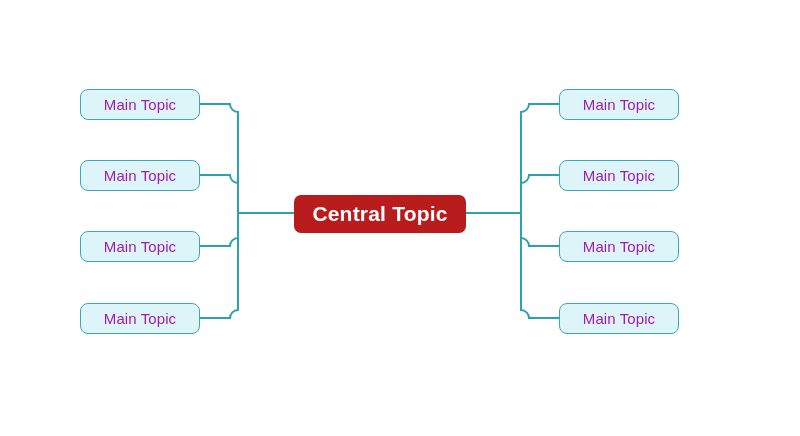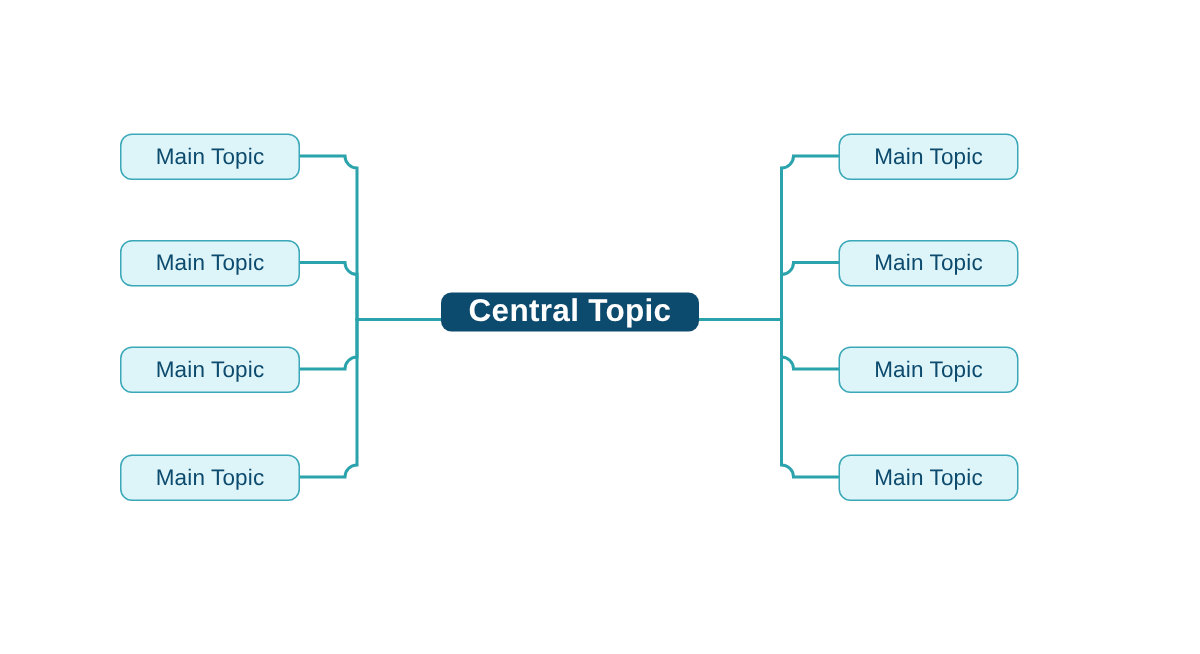--- a/index.html
+++ b/index.html
@@ -30,30 +30,30 @@
     align-items: center;
     justify-content: center;
     white-space: nowrap;
   }
   .topic {
     width: 120px;
     height: 31px;
     background: #ddf5f8;
     border: 1.6px solid #3aa8b8;
     border-radius: 8px;
-    color: #0c4a6e;
+    color: #a21caf;
     font-size: 15px;
     letter-spacing: 0.1px;
   }
   .central {
     left: 294px;
     top: 195px;
     width: 172px;
-    height: 26px;
-    background: #0c4a6e;
+    height: 38px;
+    background: #b91c1c;
     border-radius: 7px;
     color: #ffffff;
     font-size: 21px;
     font-weight: bold;
     letter-spacing: 0.2px;
   }
 </style>
 </head>
 <body>
 

